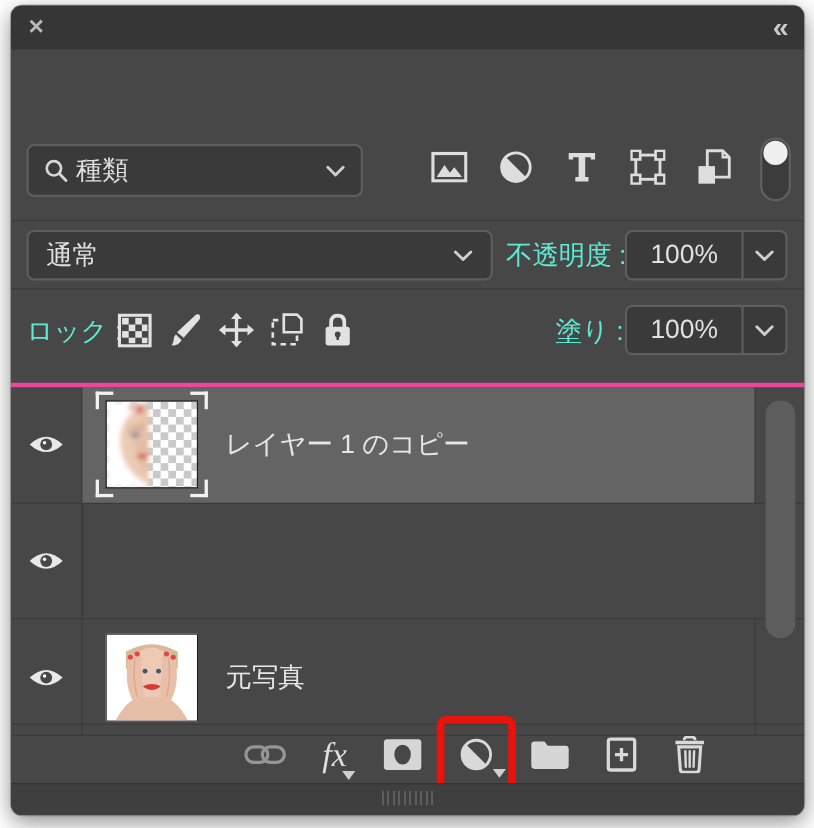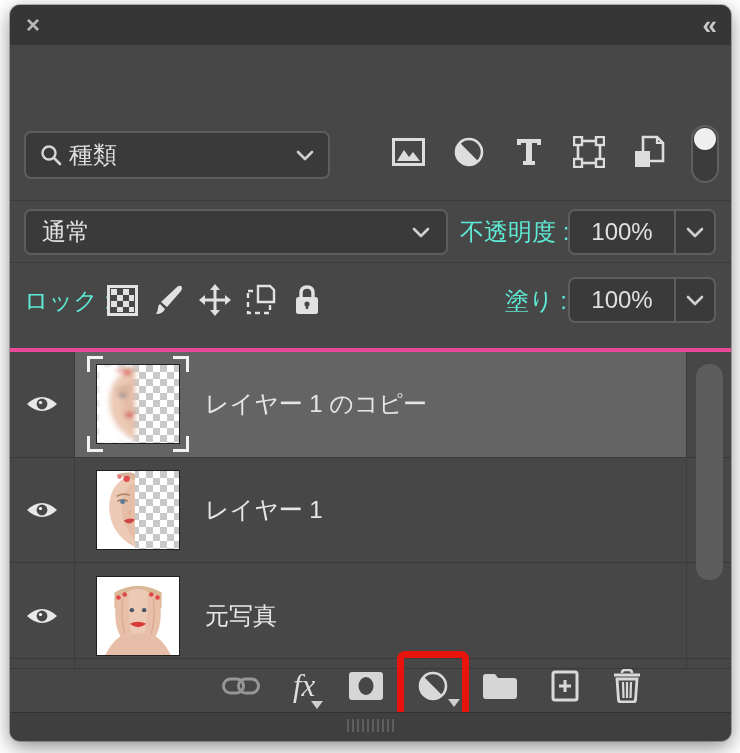--- a/index.html
+++ b/index.html
@@ -318,30 +318,20 @@
       </div>
       <div class="gutter"></div>
     </div>
 
     <div class="layer-row">
       <div class="eye-cell">
         <svg width="34" height="22" viewBox="0 0 34 22">
             <use href="#eyeicon"></use>
           </svg>
       </div>
-      <div class="row-content">
-        <div class="thumb-wrap">
-          <div class="thumb checker">
-            <svg width="82" height="78" viewBox="0 0 80 80" preserveAspectRatio="none">
-              <use href="#halfface"></use>
-            </svg>
-          </div>
-        </div>
-        <span class="layer-name">レイヤー 1</span>
-      </div>
       <div class="gutter"></div>
     </div>
 
     <div class="layer-row">
       <div class="eye-cell">
         <svg width="34" height="22" viewBox="0 0 34 22">
             <use href="#eyeicon"></use>
           </svg>
       </div>
       <div class="row-content">

